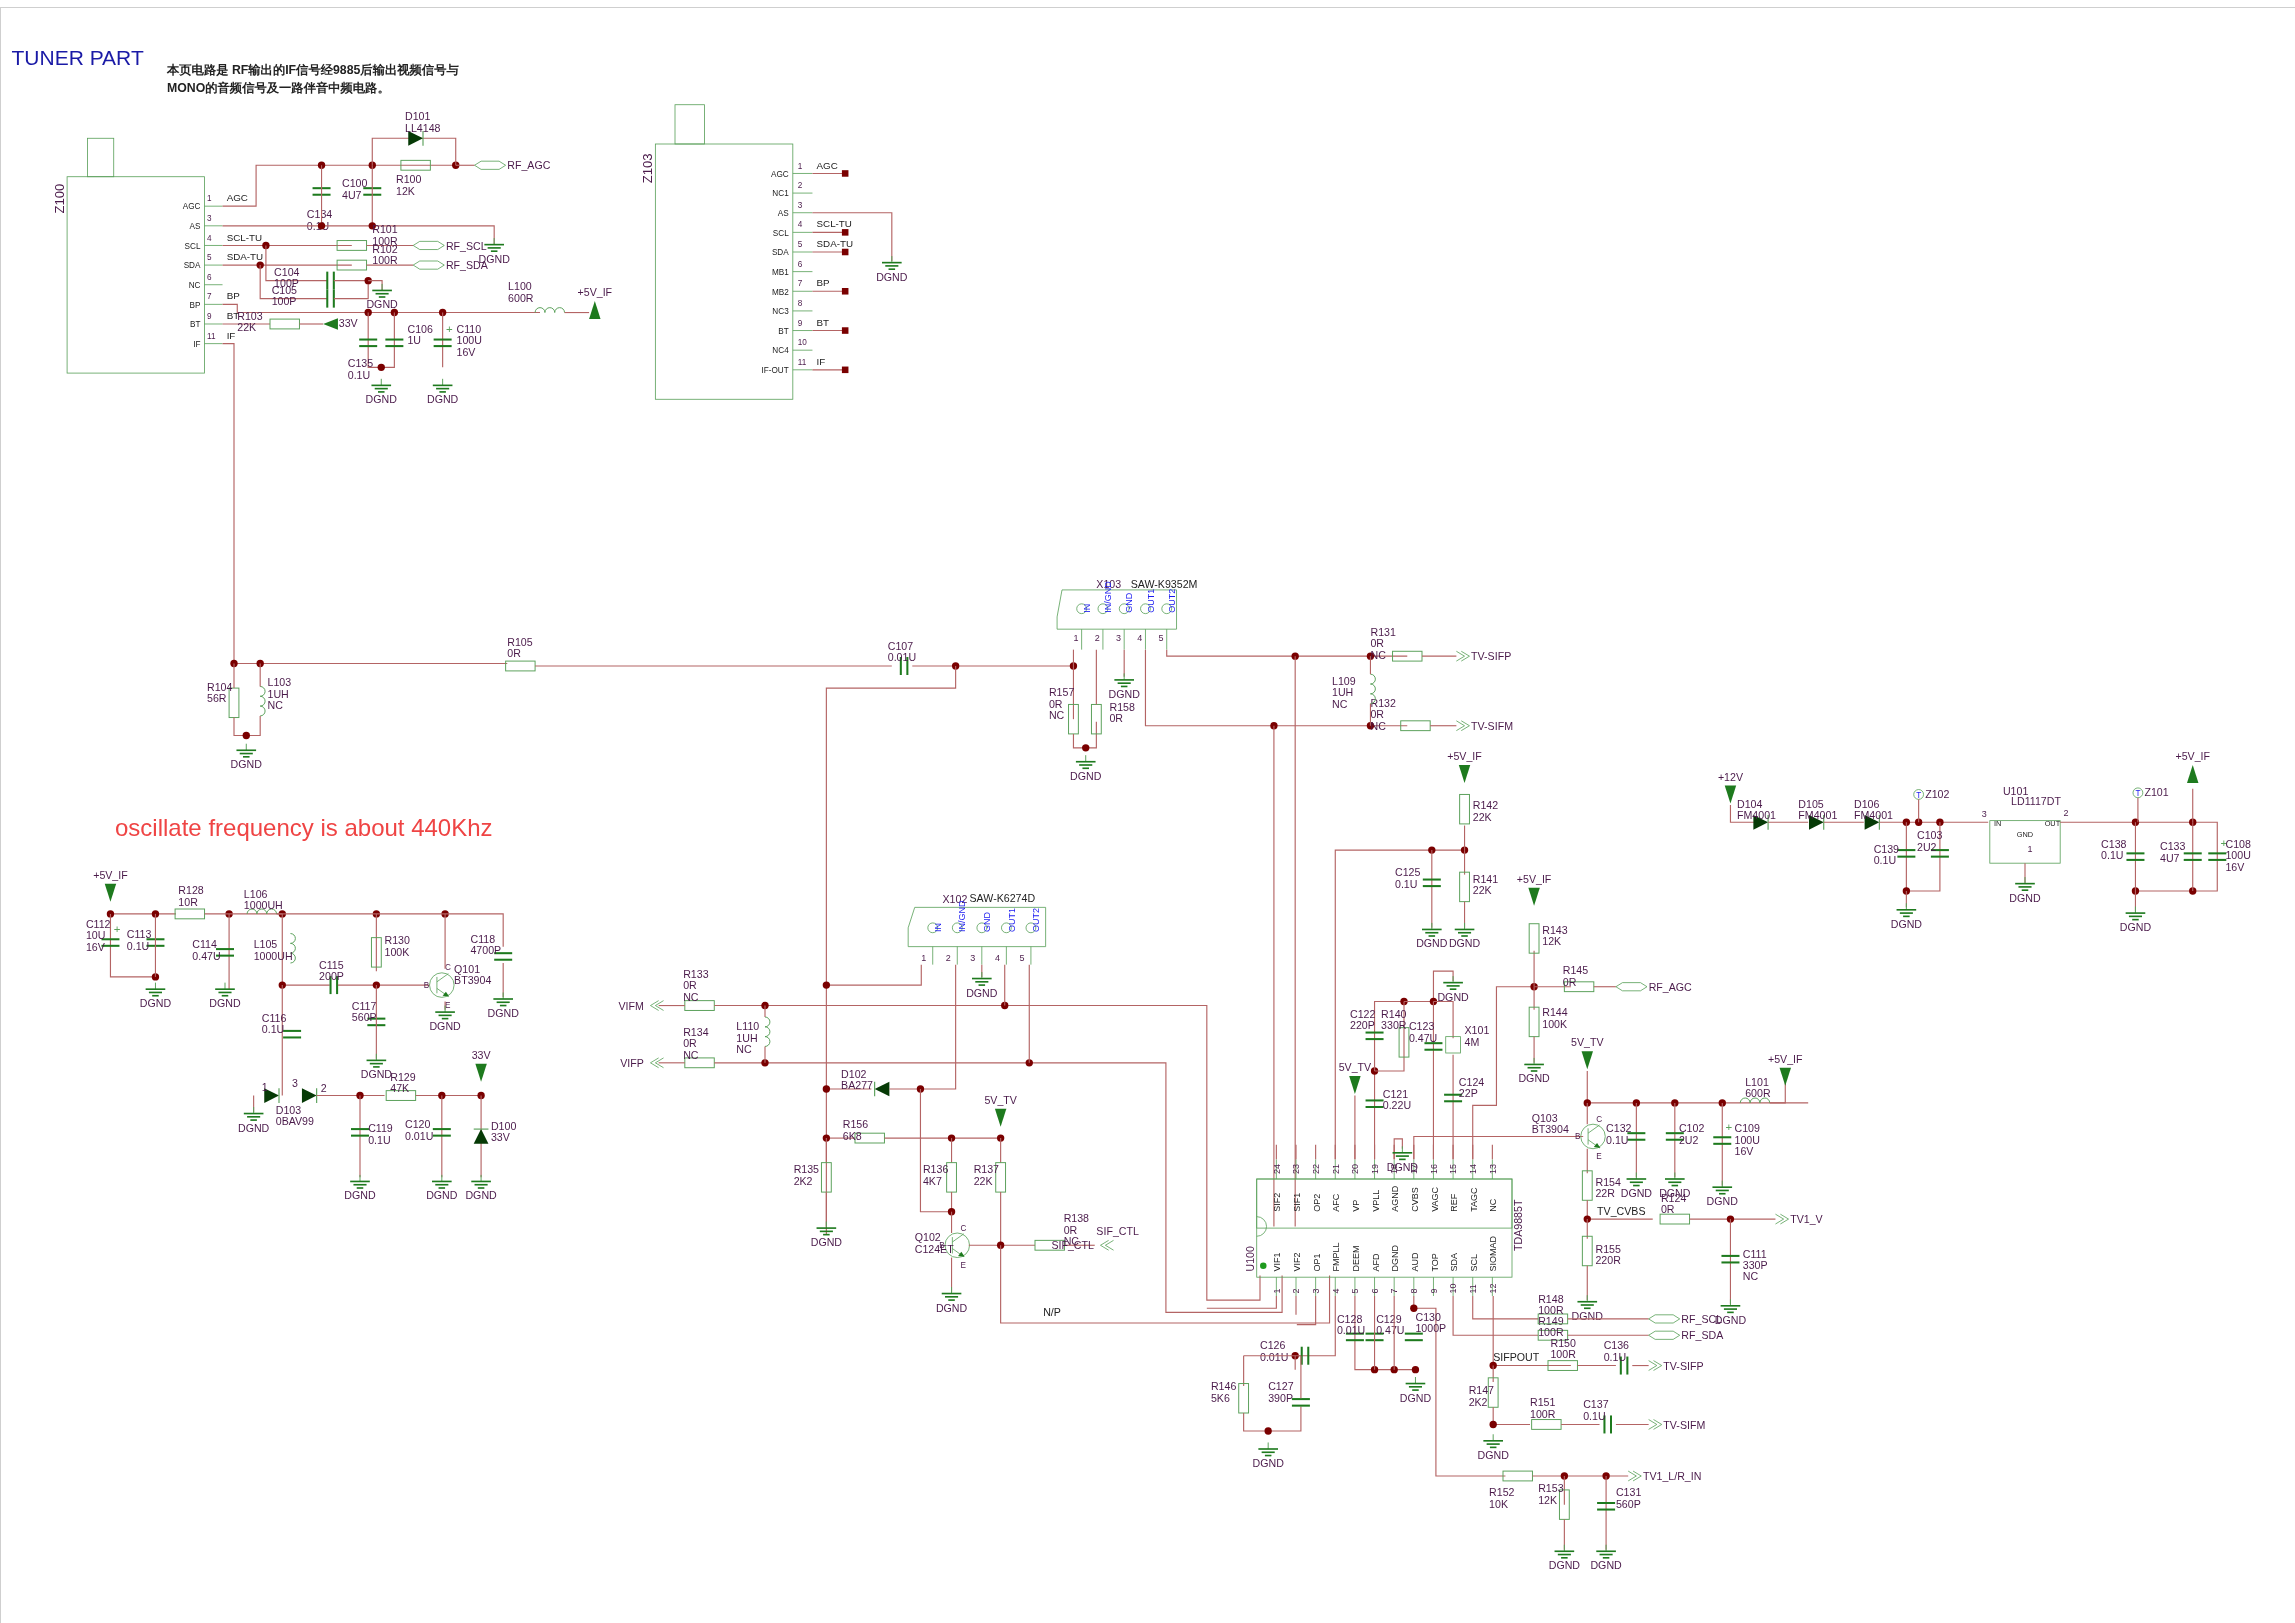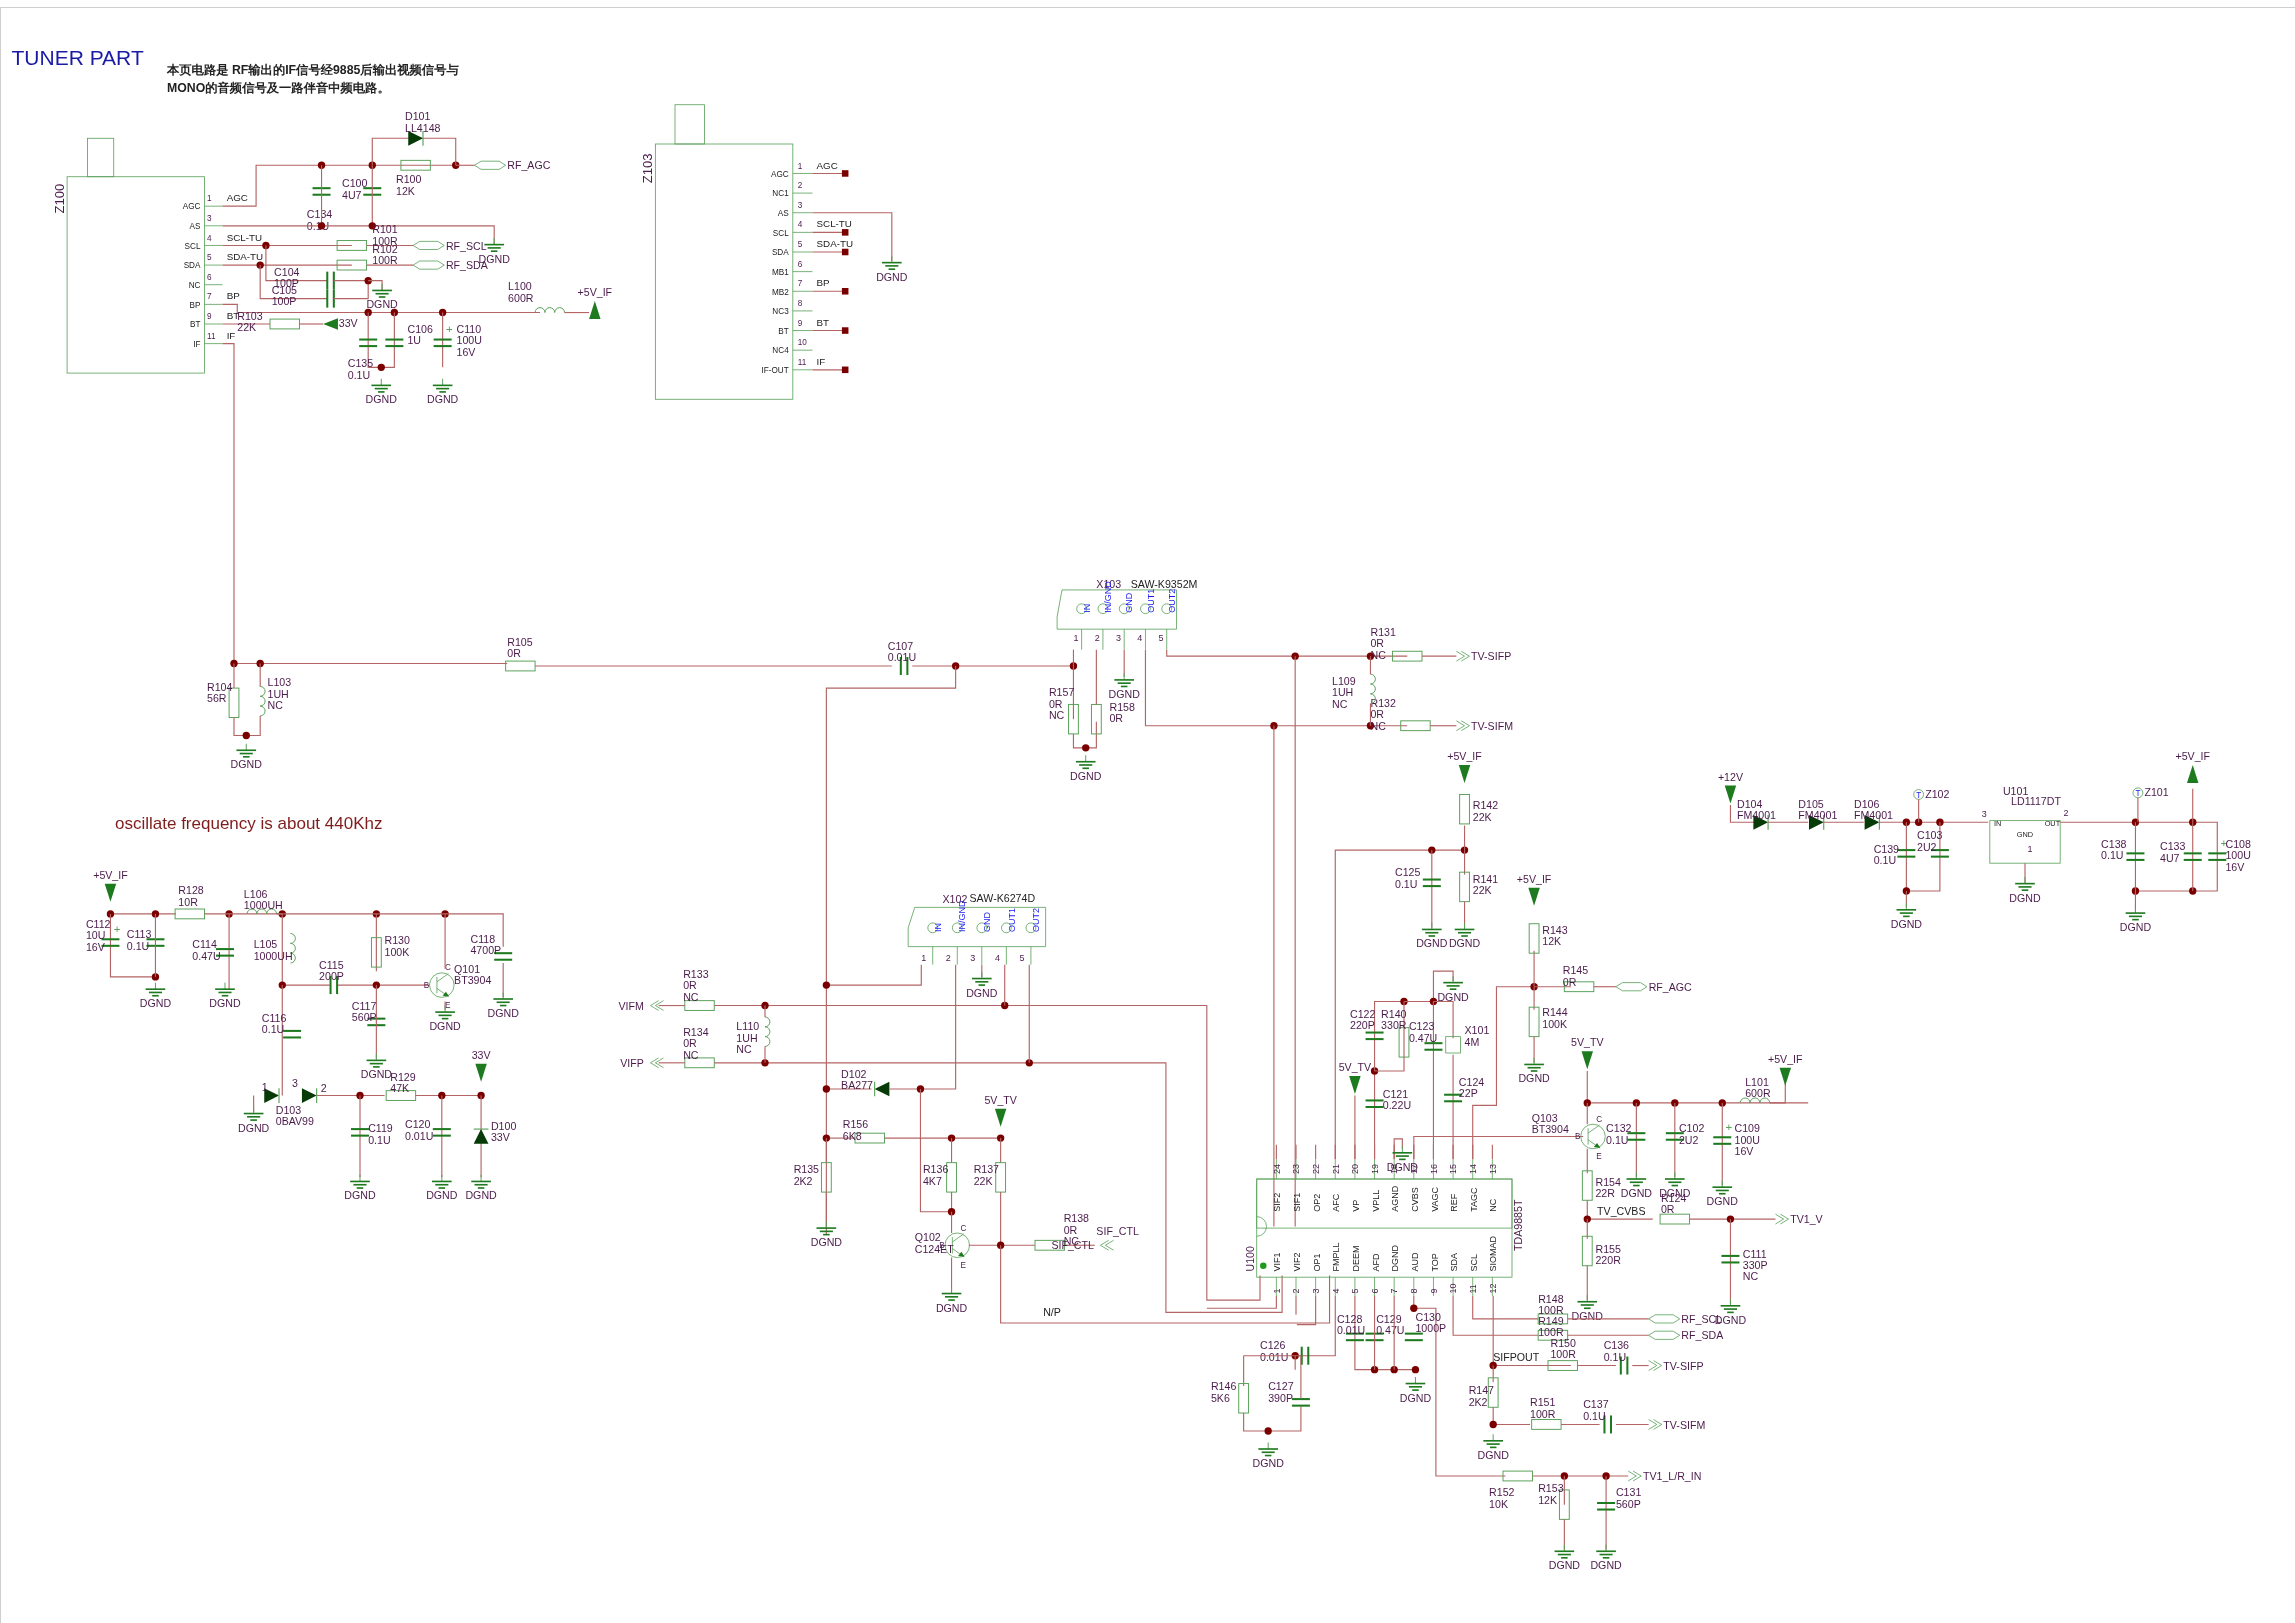--- a/index.html
+++ b/index.html
@@ -1,21 +1,21 @@
 <!DOCTYPE html>
 <html style="font-size:13px"><head>
 <meta charset="utf-8">
 <style>
   html,body{margin:0;padding:0;background:#fff;}
   body{width:2295px;height:1624px;position:relative;overflow:hidden;font-family:"Liberation Sans",sans-serif;}
   #sheet{position:absolute;left:0;top:7px;width:2050px;height:1624px;}
   .frame{position:absolute;left:0;top:0;width:2294px;height:1622px;border:0.8px solid #cfcfcf;}
   .title{position:absolute;left:11.5px;top:39px;font-size:21px;color:#1a1aa6;}
   .note{position:absolute;left:167px;top:54px;font-size:12.3px;color:#222;line-height:18px;white-space:pre;font-weight:bold;}
-  .osc{position:absolute;left:115px;top:807px;font-size:17px;color:#7f1d1d;}
+  .osc{position:absolute;left:115px;top:807px;font-size:24px;color:#ef4444;}
   svg text{font-family:"Liberation Sans",sans-serif;}
 </style>
 </head>
 <body>
 
 <div id="sheet">
   <div class="frame"></div>
   <div class="title">TUNER PART</div>
   <div class="note"><span>本页电路是 RF输出的IF信号经9885后输出视频信号与</span>
 <span>MONO的音频信号及一路伴音中频电路。</span></div>

